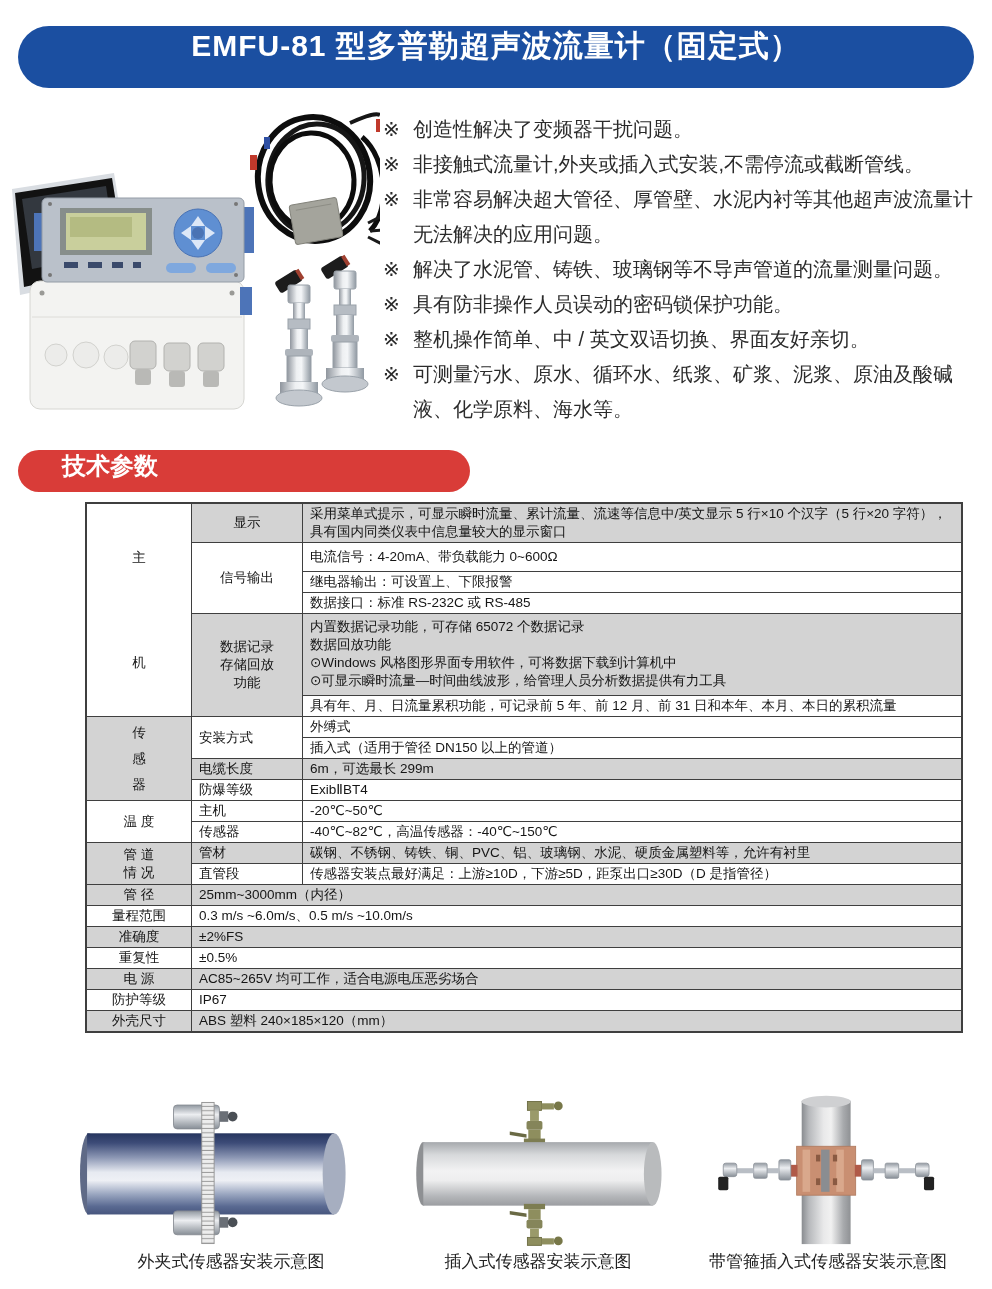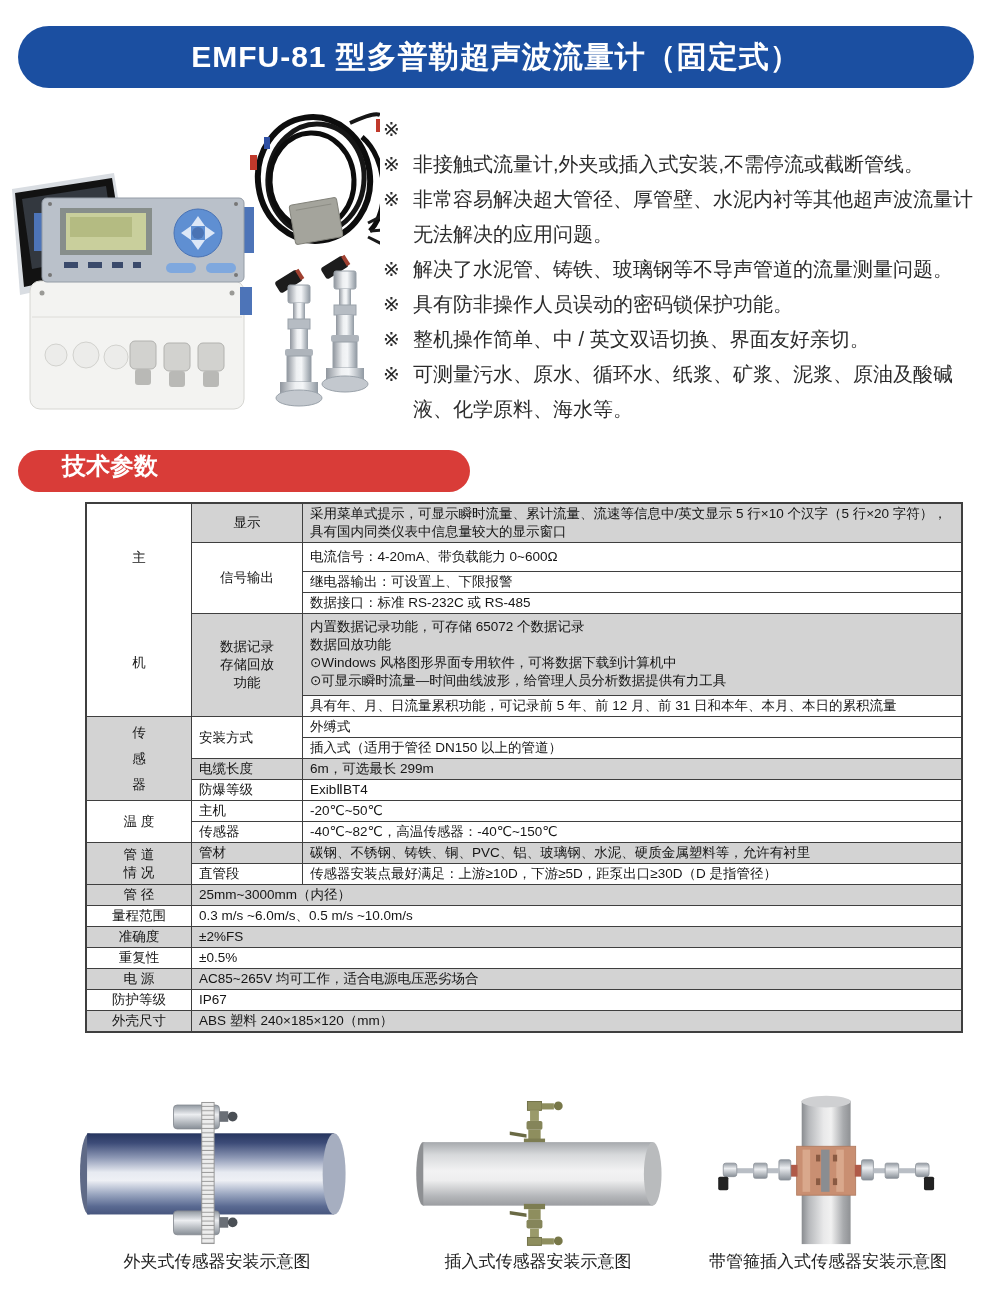--- a/index.html
+++ b/index.html
@@ -1,21 +1,21 @@
 <!DOCTYPE html>
 <html><head>
 <meta charset="utf-8">
 <style>
   html,body{margin:0;padding:0;background:#ffffff;}
   .page{position:relative;width:992px;height:1289px;background:#ffffff;overflow:hidden;
         font-family:"Liberation Sans","DejaVu Sans",sans-serif;color:#222;}
 
   
   .banner-blue{position:absolute;left:18px;top:26px;width:956px;height:62px;background:#1b4fa1;
-    border-radius:31px;color:#fff;font-size:30px;font-weight:bold;display:flex;align-items:center;
+    border-radius:31px;color:#fff;font-size:30px;font-weight:bold;display:flex;
     justify-content:center;letter-spacing:1px;}
   .banner-red{position:absolute;background:#d93c38;border-radius:21px;color:#fff;font-size:24px;
     font-weight:bold;display:flex;align-items:flex-start;padding-left:44px;box-sizing:border-box;height:42px;}
   #banner-tech{left:18px;top:450px;width:452px;}
   #banner-install{left:18px;top:1056px;width:478px;}
 
   
   .photos{position:absolute;left:12px;top:103px;width:368px;height:338px;}
   .features{position:absolute;left:383px;top:112px;width:606px;font-size:20px;line-height:35px;color:#2b2b2b;}
   .feat{display:flex;}
@@ -33,21 +33,21 @@
   .spec .pre{white-space:pre-line;}
   .lh-host{white-space:pre-line;line-height:105px;}
   .lh-sensor{white-space:pre-line;line-height:26px;}
 
   
   .diagram{position:absolute;top:1098px;}
   #diagram-a{left:50px;width:330px;}
   #diagram-b{left:398px;width:280px;}
   #diagram-c{left:690px;width:274px;top:1094px;}
   .caption{position:absolute;top:1250px;font-size:17px;color:#222;text-align:center;}
-  #caption-a{left:52px;width:330px;text-align:center;}
+  #caption-a{left:66px;width:330px;text-align:center;}
   #caption-b{left:398px;width:280px;}
   #caption-c{left:678px;width:300px;}
 </style>
 </head>
 <body>
 
 <div class="page">
 
   <div class="banner-blue">
     <span>EMFU-81 型多普勒超声波流量计（固定式）</span>
@@ -172,20 +172,21 @@
           <rect x="4" y="115" width="38" height="14" fill="url(#gSh)"></rect>
           <ellipse cx="23" cy="131" rx="23" ry="8" fill="#c3c8ce" stroke="#9aa2aa"></ellipse>
         </g>
       </g>
     </svg>
   </div>
 
   <div class="features">
     <div class="feat">
         <span class="mark">※</span>
+        <span>创造性解决了变频器干扰问题。</span>
       </div>
     <div class="feat">
         <span class="mark">※</span>
         <span>非接触式流量计,外夹或插入式安装,不需停流或截断管线。</span>
       </div>
     <div class="feat">
         <span class="mark">※</span>
         <span>非常容易解决超大管径、厚管壁、水泥内衬等其他超声波流量计无法解决的应用问题。</span>
       </div>
     <div class="feat">

